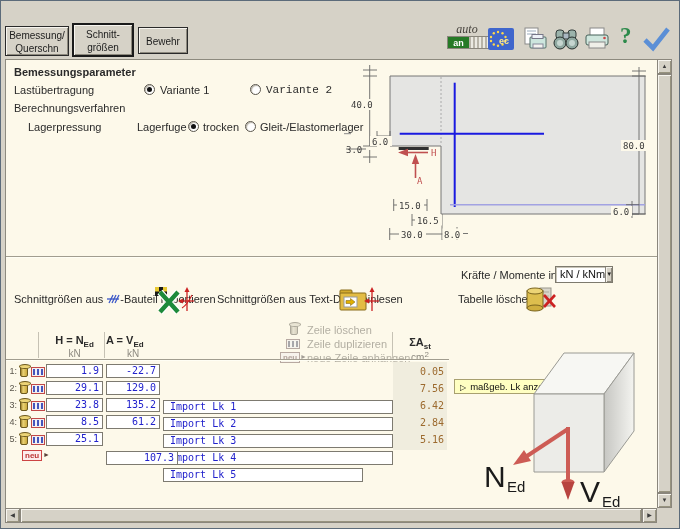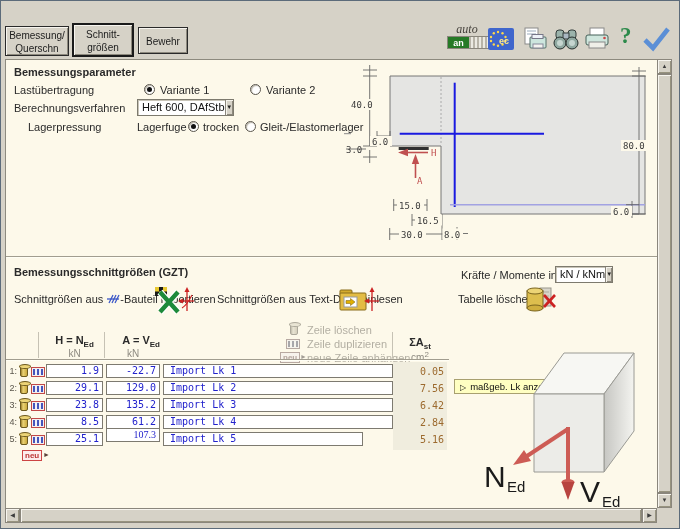--- a/index.html
+++ b/index.html
@@ -40,21 +40,21 @@
   .select{position:absolute;background:#fff;border:1px solid #7d7a6e;box-shadow:inset 1px 1px 0 #c9c5b8;display:flex;}
   .select .val{flex:1;font-size:11px;line-height:15px;padding-left:4px;white-space:nowrap;color:#111;}
   .select .btn{width:15px;background:#d6d2c7;border-left:1px solid #8a867c;
     box-shadow:inset 1px 1px 0 #f5f3ec,inset -1px -1px 0 #8d897d;
     font-size:6px;text-align:center;line-height:14px;color:#222;}
   .divider{position:absolute;height:2px;border-top:1px solid #a19d8f;border-bottom:1px solid #fffef4;}
   
   .tf{position:absolute;height:14px;background:#fff;border:1px solid #7d7a70;
     font-family:"DejaVu Sans Mono",monospace;font-size:10px;color:#2222cc;line-height:12px;}
   .num{text-align:right;padding-right:3px;}
-  .txt{text-align:left;padding-left:6px;}
+  .txt{text-align:left;padding-left:6px;margin-top:36px;}
   .rnum{position:absolute;font-size:9px;color:#5a564c;width:11px;text-align:right;}
   .sumv{position:absolute;width:48px;text-align:right;font-family:"DejaVu Sans Mono",monospace;font-size:10px;color:#9c6a2e;}
   .tglyph{position:absolute;width:8px;height:11px;background:linear-gradient(90deg,#9a7d28,#ecd476 35%,#c9a83c);
     border:1px solid #6d5a1e;border-radius:2px;}
   .tglyph::before{content:"";position:absolute;left:-2px;top:-3px;width:10px;height:3px;background:#ecd476;
     border:1px solid #6d5a1e;border-radius:50%;}
   .dglyph{position:absolute;width:14px;height:10px;border:1px solid #c04848;background:#f4eeee;}
   .dglyph i{display:block;width:10px;height:6px;margin:1px auto;
     background:repeating-linear-gradient(90deg,#4455bb 0 2px,#efeff8 2px 4px);}
   .neu{position:absolute;border:1px solid #cc4444;color:#b33;background:#fdecec;
@@ -150,27 +150,23 @@
   </div>
 
   <div class="content">
 
     <div class="lbl b" style="left:8px;top:6px;">Bemessungsparameter</div>
 
     <div class="lbl" style="left:8px;top:24px;">Lastübertragung</div>
     <span class="radio sel" style="left:138px;top:24px;"></span>
     <div class="lbl" style="left:154px;top:24px;">Variante 1</div>
     <span class="radio" style="left:244px;top:24px;"></span>
-    <div class="lbl" style="left:260px;top:24px;">Variante 2</div>
+    <div class="lbl" style="left:260px;top:24px;font-family:Liberation Mono, monospace;">Variante 2</div>
 
     <div class="lbl" style="left:8px;top:42px;">Berechnungsverfahren</div>
-    <div class="select" style="left:131px;top:39px;width:97px;height:17px;">
-      <span class="val">Heft 600, DAfStb</span>
-      <span class="btn">▼</span>
-    </div>
 
     <div class="lbl" style="left:22px;top:61px;">Lagerpressung</div>
     <div class="lbl" style="left:131px;top:61px;">Lagerfuge</div>
     <span class="radio sel" style="left:182px;top:61px;"></span>
     <div class="lbl" style="left:197px;top:61px;">trocken</div>
     <span class="radio" style="left:239px;top:61px;"></span>
     <div class="lbl" style="left:254px;top:61px;">Gleit-/Elastomerlager</div>
 
     <svg style="position:absolute;left:338px;top:2px;" width="312" height="196" viewBox="0 0 312 196">
       <polygon points="46,14 301,14 301,152 97,152 97,84 46,84" fill="#e5e5e3" stroke="#777" stroke-width="1"></polygon>
@@ -238,21 +234,20 @@
         <text x="73" y="161.5">16.5</text>
         <rect x="55" y="166.5" width="27" height="11" fill="#fdf9ea"></rect>
         <text x="57" y="175.5">30.0</text>
         <rect x="98.5" y="166.5" width="20" height="11" fill="#fdf9ea"></rect>
         <text x="100" y="175.5">8.0</text>
       </g>
     </svg>
 
     <div class="divider" style="left:0;top:196px;width:651px;"></div>
 
-    <div class="lbl b" style="left:8px;top:206px;">Bemessungsschnittgrößen (GZT)</div>
     <div class="lbl" style="left:455px;top:209px;">Kräfte / Momente in</div>
     <div class="select" style="left:549px;top:206px;width:58px;height:17px;">
       <span class="val">kN / kNm</span>
       <span class="btn">▼</span>
     </div>
 
     <div class="lbl" style="left:8px;top:233px;">
       <span>Schnittgrößen aus</span>
       <svg width="14" height="10" style="vertical-align:-1px;" viewBox="0 0 14 10">
         <g stroke="#3a56c8" stroke-width="1.3">
@@ -315,21 +310,21 @@
     <div class="lbl" style="left:301px;top:278px;color:#b3afa3;">Zeile duplizieren</div>
     <span class="neu grayed" style="left:274px;top:292px;">neu</span>
     <span class="neuarrow grayed" style="left:294px;top:293px;">►</span>
     <div class="lbl" style="left:301px;top:292px;color:#b3afa3;">neue Zeile anhängen</div>
 
     <div class="colsep" style="left:32px;top:272px;height:26px;"></div>
     <div class="colsep" style="left:98px;top:272px;height:26px;"></div>
     <div class="colsep" style="left:386px;top:272px;height:26px;"></div>
     <div class="lbl b" style="left:40px;top:274px;width:57px;text-align:center;"><span>H = N</span><sub>Ed</sub></div>
     <div class="lbl gray" style="left:40px;top:288px;width:57px;text-align:center;font-size:10px;">kN</div>
-    <div class="lbl b" style="left:100px;top:274px;width:54px;text-align:right;"><span>A = V</span><sub>Ed</sub></div>
+    <div class="lbl b" style="left:100px;top:274px;width:54px;text-align:left;"><span>A = V</span><sub>Ed</sub></div>
     <div class="lbl gray" style="left:100px;top:288px;width:54px;text-align:center;font-size:10px;">kN</div>
     <div class="lbl b" style="left:388px;top:276px;width:52px;text-align:center;"><span>ΣA</span><sub>st</sub></div>
     <div class="lbl gray" style="left:388px;top:290px;width:52px;text-align:center;font-size:10px;"><span>cm</span><sup>2</sup></div>
 
     <div class="divider" style="left:0;top:299px;width:443px;"></div>
     <div class="sumbg" style="left:387px;top:302px;width:54px;height:88px;"></div>
 
     <div>
       <span class="rnum" style="left:0;top:306px;">1:</span>
       <span class="tglyph" style="left:14px;top:306px;"></span>
@@ -374,21 +369,21 @@
       <span class="tf txt" style="left:157px;top:355px;width:230px;">Import Lk 4</span>
       <span class="sumv" style="left:390px;top:357px;">2.84</span>
     </div>
     <div>
       <span class="rnum" style="left:0;top:374px;">5:</span>
       <span class="tglyph" style="left:14px;top:374px;"></span>
       <span class="dglyph" style="left:25px;top:375px;">
           <i></i>
         </span>
       <span class="tf num" style="left:40px;top:372px;width:57px;">25.1</span>
-      <span class="tf num" style="left:100px;top:368px;width:54px;font-family:Liberation Serif, serif;">107.3</span>
+      <span class="tf num" style="left:100px;top:391px;width:72px;">107.3</span>
       <span class="tf txt" style="left:157px;top:372px;width:200px;">Import Lk 5</span>
       <span class="sumv" style="left:390px;top:374px;">5.16</span>
     </div>
 
     <span class="neu" style="left:16px;top:390px;">neu</span>
     <span class="neuarrow" style="left:37px;top:391px;">►</span>
 
     <div class="massgeb" style="left:448px;top:319px;">
       <span class="tri">▷</span><span>maßgeb. Lk anzeigen</span>
     </div>

